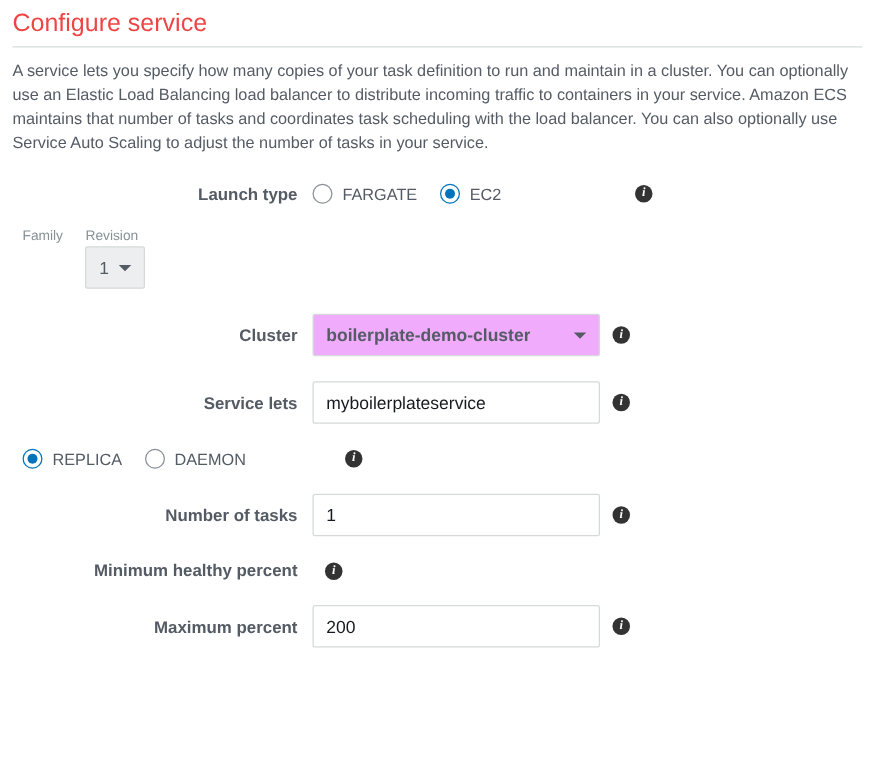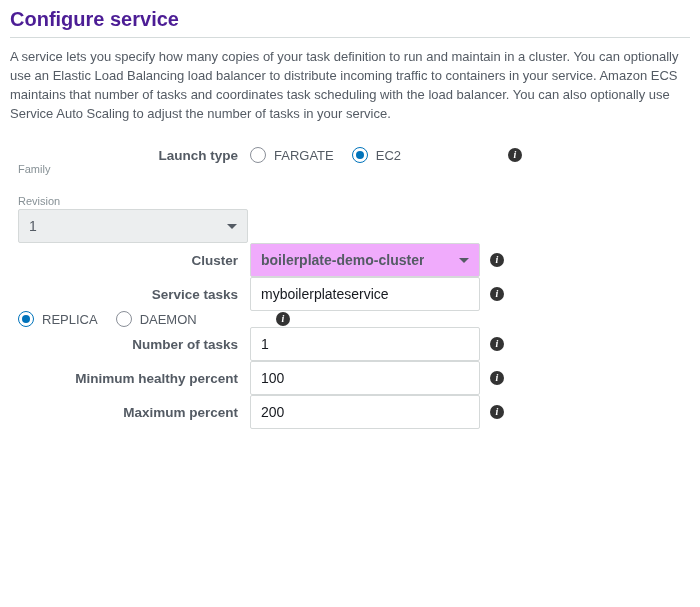--- a/index.html
+++ b/index.html
@@ -10,35 +10,36 @@
     body {
       font-family: "Amazon Ember", "Helvetica Neue", Helvetica, Arial, sans-serif;
       font-size: 14px;
       color: #545b64;
       background: #fff;
       width: 700px;
       padding: 8px 10px 20px 10px;
     }
     .page-title {
       font-size: 20px;
-      font-weight: 700;
-      color: #4c1d95;
+      font-weight: 400;
+      color: #ef4444;
       padding-bottom: 6px;
       border-bottom: 1px solid #d5dbdb;
       margin-bottom: 10px;
     }
     .description {
       font-size: 13px;
       line-height: 1.45;
       color: #545b64;
       margin-bottom: 24px;
     }
     .form {
       display: flex;
       flex-direction: column;
+      gap: 20px;
       padding-left: 8px;
     }
     .row {
       display: flex;
       align-items: flex-start;
     }
     .row.align-center {
       align-items: center;
     }
     .label-col {
@@ -165,21 +166,21 @@
       font-weight: bold;
       font-size: 10px;
       line-height: 14px;
       display: flex;
       align-items: center;
       justify-content: center;
       cursor: pointer;
     }
     .stacked-controls {
       display: flex;
-      flex-direction: column;
+      flex-direction: row;
       gap: 18px;
     }
     .wide-radio-group {
       width: 248px;
     }
   </style>
 </head>
 <body>
 
 <h2 class="page-title">Configure service</h2>
@@ -231,21 +232,21 @@
         <span class="select-value">boilerplate-demo-cluster</span>
         <span class="select-caret"></span>
       </div>
     </div>
     <div class="info-col">
       <span class="info-icon">i</span>
     </div>
   </div>
 
   <div class="row align-center">
-    <div class="label-col">Service tasks</div>
+    <div class="label-col">Service lets</div>
     <div class="control-col">
       <input type="text" class="text-input" value="myboilerplateservice" style="">
     </div>
     <div class="info-col">
       <span class="info-icon">i</span>
     </div>
   </div>
 
   <div class="row align-center">
     <div class="control-col wide-radio-group">
@@ -270,23 +271,20 @@
     <div class="control-col">
       <input type="text" class="text-input" value="1" style="">
     </div>
     <div class="info-col">
       <span class="info-icon">i</span>
     </div>
   </div>
 
   <div class="row align-center">
     <div class="label-col">Minimum healthy percent</div>
-    <div class="control-col">
-      <input type="text" class="text-input" value="100" style="">
-    </div>
     <div class="info-col">
       <span class="info-icon">i</span>
     </div>
   </div>
 
   <div class="row align-center">
     <div class="label-col">Maximum percent</div>
     <div class="control-col">
       <input type="text" class="text-input" value="200" style="">
     </div>

